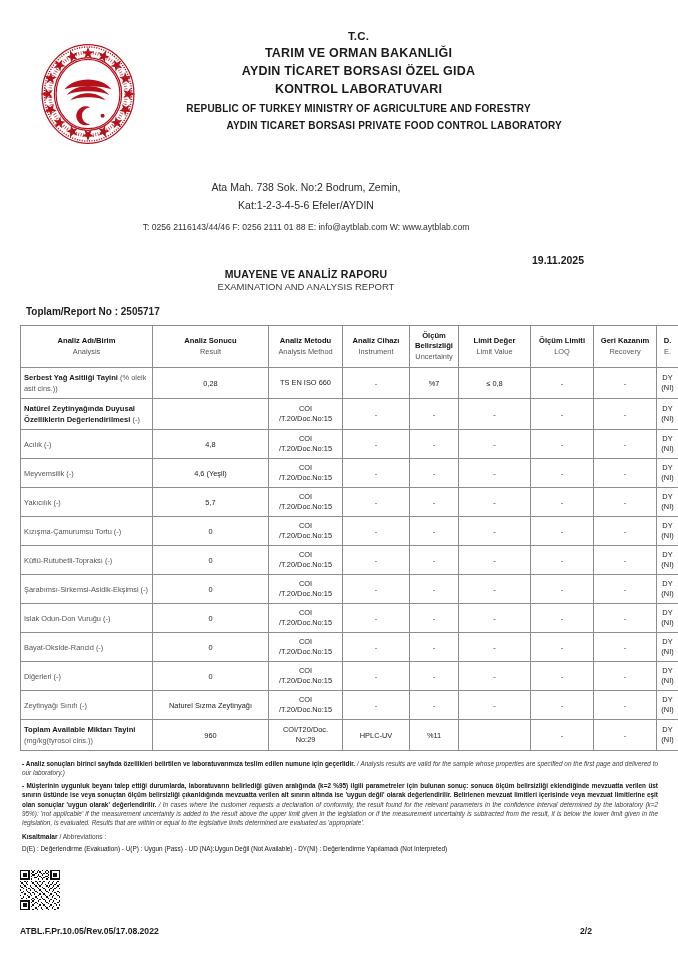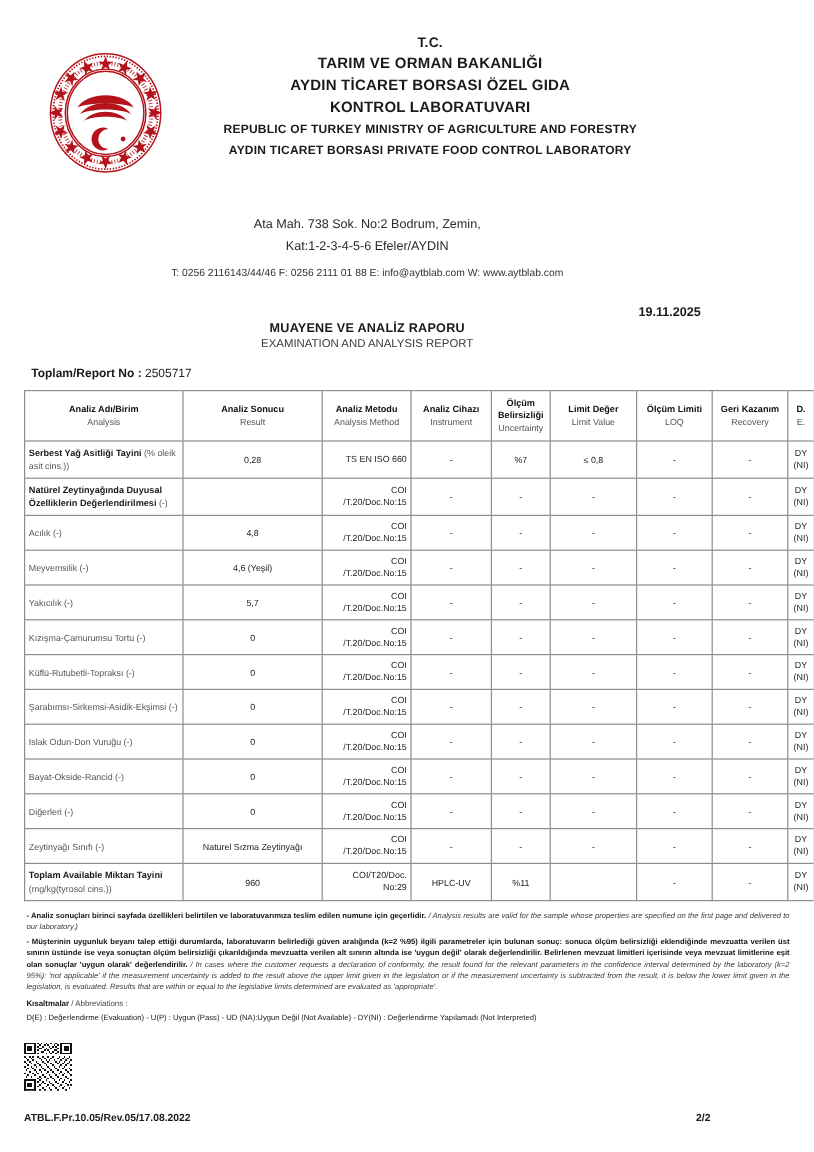--- a/index.html
+++ b/index.html
@@ -18,50 +18,50 @@
   
   .header { display:flex; align-items:flex-start; padding-top: 30px; }
   .logo-wrap { width: 135px; flex:0 0 135px; display:flex; justify-content:center; padding-top: 8px;}
   .head-text { flex:1; text-align:center; padding-right: 30px; }
   .hl { font-weight:bold; letter-spacing:.2px; }
   .hl.l1 { font-size: 11.5px; margin-bottom: 4px;}
   .hl.l2 { font-size: 12.5px; margin-bottom: 4px;}
   .hl.l3 { font-size: 12.5px; margin-bottom: 4px;}
   .hl.l4 { font-size: 12.5px; margin-bottom: 7px;}
   .hl.l5 { font-size: 10px; margin-bottom: 6px;}
-  .hl.l6 { font-size: 10px; }
+  .hl.l6 { font-size: 10px; text-align: right; }
 
   .addr { text-align:center; margin-top: 28px; font-size: 10.5px; color:#2b2b2b; line-height: 18px; }
   .addr .contact { font-size: 8.6px; margin-top: 4px; color:#333; }
 
   .datebox { text-align:right; font-size:10.5px; font-weight:bold; margin-top: 18px; padding-right: 8px;}
 
   .report-title { text-align:center; margin-top: 2px; }
   .report-title .tr { font-size: 10.5px; font-weight:bold; letter-spacing:.2px;}
   .report-title .en { font-size: 9.5px; color:#3a3a3a; margin-top:1px;}
 
   .report-no { font-size: 10px; margin-top: 14px; margin-bottom: 8px; padding-left: 6px;}
   .report-no b { font-weight:bold; }
-  .report-no span.val { font-weight: normal; color:#222; }
+  .report-no span.val { font-weight: bold; color:#222; }
 
   
   table.analysis { width: 638px; border-collapse: collapse; table-layout: fixed; }
   table.analysis td, table.analysis th { border: 1px solid #8d8d8d; vertical-align: middle; }
   table.analysis thead th {
     text-align:center; padding: 5px 2px 5px; font-weight: normal;
   }
   .th-tr { display:block; font-weight:bold; font-size: 7.6px; color:#111; line-height: 10px;}
   .th-en { display:block; font-size: 7.4px; color:#555; line-height: 10px; margin-top:1px;}
 
   table.analysis tbody td { padding: 4px 3px; font-size: 7.4px; }
   td.c-name { text-align:left; padding-left:5px; line-height: 11px; }
   td.c-name b { font-weight: bold; font-size:7.6px; }
   td.c-name .unit { color:#555; }
   td.center { text-align:center; color:#222; }
-  td.method { text-align:right; line-height: 10px; color:#222; }
+  td.method { text-align:center; line-height: 10px; color:#222; }
   td.de { text-align:center; line-height: 10px; font-size:7.2px; }
 
   
   col.w1 { width: 132px; }
   col.w2 { width: 116px; }
   col.w3 { width: 74px; }
   col.w4 { width: 67px; }
   col.w5 { width: 49px; }
   col.w6 { width: 72px; }
   col.w7 { width: 63px; }

